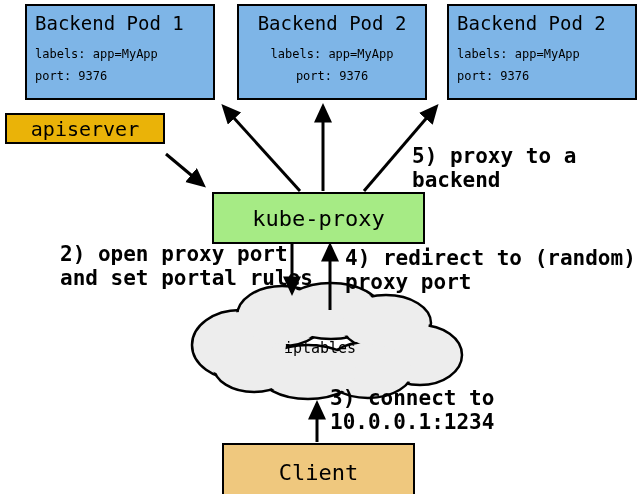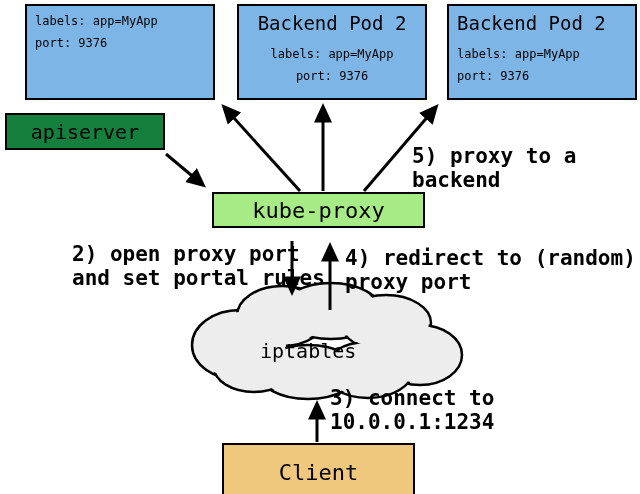--- a/index.html
+++ b/index.html
@@ -44,57 +44,57 @@
     white-space: nowrap;
   }
   .titled {
     display: flex;
     align-items: center;
     justify-content: center;
     white-space: nowrap;
   }
   #apiserver-box {
     left: 5px; top: 113px;
-    width: 160px; height: 37px;
-    background: #15803d;
+    width: 160px; height: 31px;
+    background: #eab308;
     font-size: 20px;
     text-align: right;
   }
   #kube-proxy-box {
     left: 212px; top: 192px;
-    width: 213px; height: 36px;
+    width: 213px; height: 52px;
     background: #A6EB85;
     font-size: 22px;
   }
   #client-box {
     left: 222px; top: 443px;
     width: 193px; height: 59px;
     background: #EFC87E;
     font-size: 22px;
   }
   .step {
     position: absolute;
     z-index: 2;
     font-weight: bold;
     font-size: 21px;
     line-height: 24px;
     white-space: pre-line;
   }
   #step1 { left: 18px;  top: 172px; }
-  #step2 { left: 60px;  top: 242px; margin-left: 12px; }
+  #step2 { left: 60px;  top: 242px; }
   #step3 { left: 330px; top: 386px; }
   #step4 { left: 345px; top: 246px; }
   #step5 { left: 412px; top: 144px; }
   #iptables-label {
     position: absolute;
     z-index: 2;
     left: 260px; top: 339px;
     width: 120px;
-    text-align: left;
-    font-size: 20px;
+    text-align: center;
+    font-size: 15px;
   }
 </style>
 </head>
 <body>
 
 <div id="stage">
 
   <svg id="arrow-layer" viewBox="0 0 640 494" xmlns="http://www.w3.org/2000/svg">
     <defs>
       <marker id="ah" markerWidth="7" markerHeight="7" refX="5.2" refY="3" orient="auto">
@@ -130,20 +130,21 @@
       <line x1="300" y1="191" x2="224" y2="107" marker-end="url(#ah)"></line>
       <line x1="323" y1="191" x2="323" y2="107" marker-end="url(#ah)"></line>
       <line x1="364" y1="191" x2="436" y2="107" marker-end="url(#ah)"></line>
       <line x1="292" y1="241" x2="292" y2="292" marker-end="url(#ah)"></line>
       <line x1="330" y1="310" x2="330" y2="246" marker-end="url(#ah)"></line>
       <line x1="317" y1="442" x2="317" y2="404" marker-end="url(#ah)"></line>
     </g>
   </svg>
 
   <div class="box pod" style="left:25px;">
+    <div class="pod-title">Backend Pod 1</div>
     <div class="pod-line">labels: app=MyApp</div>
     <div class="pod-line">port: 9376</div>
   </div>
   <div class="box pod" style="left:237px;text-align:center;">
     <div class="pod-title">Backend Pod 2</div>
     <div class="pod-line">labels: app=MyApp</div>
     <div class="pod-line">port: 9376</div>
   </div>
   <div class="box pod" style="left:447px;">
     <div class="pod-title">Backend Pod 2</div>

